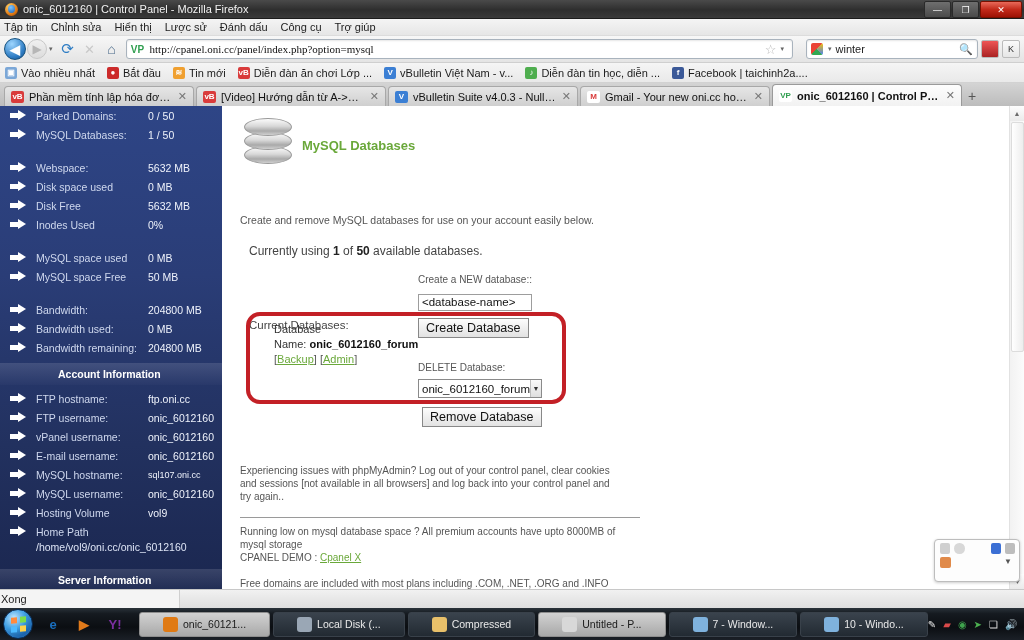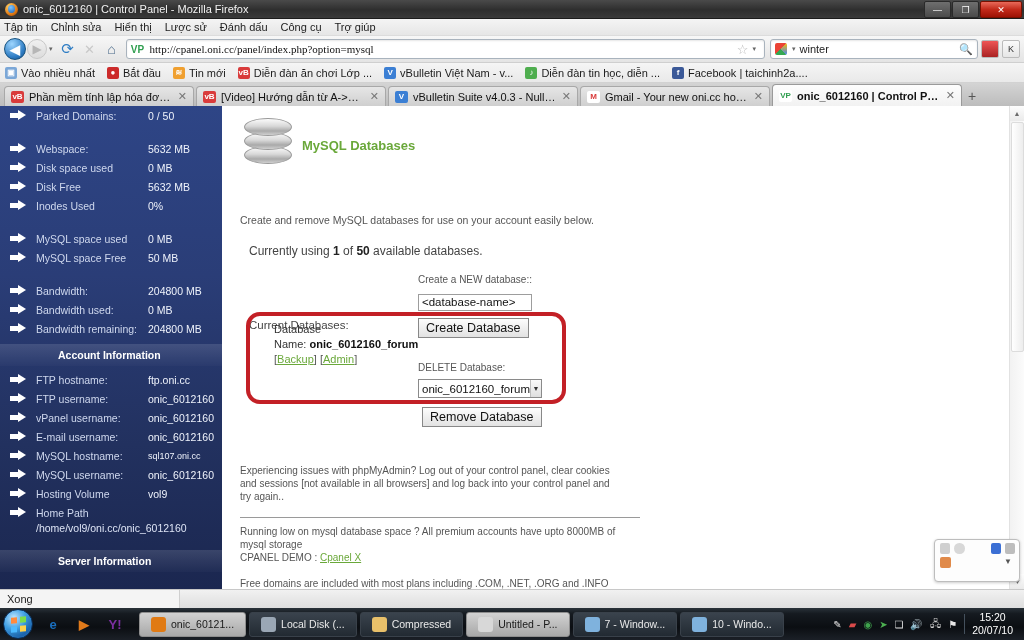--- a/index.html
+++ b/index.html
@@ -74,22 +74,22 @@
     border:1px solid #a9b3bd; border-radius:3px;
     display:flex; align-items:center; padding:0 4px;
     box-shadow:inset 0 1px 2px rgba(0,0,0,.10);
   }
   .url-fav { width:14px;height:14px;margin-right:5px; background:#fff;
     display:flex;align-items:center;justify-content:center;
     font-size:10px;font-weight:bold;color:#2f9e4f; }
   .url-text { font-size:11px; color:#111; flex:1; white-space:nowrap;font-family:Liberation Serif, serif; }
   .star { color:#b9b9b9; font-size:13px; margin:0 2px; }
   .searchbar {
-    width:208px; height:20px; background:#fff; border:1px solid #a9b3bd; border-radius:3px;
-    display:flex; align-items:center; padding:0 4px; margin-left:2px;
+    width:172px; height:20px; background:#fff; border:1px solid #a9b3bd; border-radius:3px;
+    display:flex; align-items:center; padding:0 4px; margin-left:10px;
     box-shadow:inset 0 1px 2px rgba(0,0,0,.10);
   }
   .gicon { width:12px;height:12px;margin-right:3px;
     background:
       linear-gradient(135deg,#ea4335 0 50%, transparent 50%),
       linear-gradient(45deg,#34a853 0 50%, transparent 50%),
       linear-gradient(#fbbc05,#4285f4);
     border-radius:2px; }
   .search-text { font-size:11px; color:#222; flex:1; }
   .magnify { color:#3b6ea5; font-size:11px; }
@@ -241,21 +241,21 @@
   }
   .fw-row { display:flex; align-items:center; padding:3px 4px 0 5px; gap:4px; }
   .fw-ico { width:11px;height:11px;border-radius:2px; }
 
   
   .statusbar {
     position:absolute; left:0; top:589px; width:1024px; height:19px;
     background:linear-gradient(#f1f1f1,#dedede); border-top:1px solid #c8c8c8;
     display:flex; align-items:center;
   }
-  .status-pane { padding-left:7px; font-size:11px; color:#1a1a1a;
+  .status-pane { padding-left:1px; font-size:11px; color:#1a1a1a;
     background:#f4f4f4; height:18px; display:flex; align-items:center;
     min-width:180px; border-right:1px solid #cfcfcf; }
 
   
   .taskbar {
     position:absolute; left:0; top:608px; width:1024px; height:32px;
     background:linear-gradient(#3c4category,#111);
     background:linear-gradient(to bottom,#2a3239 0%,#151a20 18%,#0b0e12 60%,#1b2027 100%);
     display:flex; align-items:center;
   }
@@ -270,21 +270,21 @@
       linear-gradient(#ff8a3d,#ff8a3d) 0 0/6px 6px no-repeat,
       linear-gradient(#7ddc4a,#7ddc4a) 9px 0/6px 6px no-repeat,
       linear-gradient(#4ab9ff,#4ab9ff) 0 9px/6px 6px no-repeat,
       linear-gradient(#ffd24a,#ffd24a) 9px 9px/6px 6px no-repeat;
     transform:skewY(-6deg);}
   .qlaunch { display:flex; align-items:center; gap:9px; margin-left:9px; }
   .ql { width:22px;height:22px; border-radius:3px; display:flex;align-items:center;
     justify-content:center; font-size:13px; font-weight:bold; color:#fff; }
   .tasks { display:flex; align-items:center; gap:3px; margin-left:13px; }
   .task {
-    height:25px; min-width:98px; padding:0 11px; display:flex; align-items:center;
+    height:25px; min-width:98px; padding:0 23px; display:flex; align-items:center;
     border:1px solid #39414a; border-radius:3px;
     background:linear-gradient(#3a434d,#222a32);
     color:#e9e9e9; font-size:10.5px; white-space:nowrap; gap:5px;
   }
   .task.active { background:linear-gradient(#d2d2d2,#a8a8a8); color:#1a1a1a; border-color:#8e8e8e; }
   .task-ico { width:15px;height:15px;border-radius:3px; flex:0 0 auto; }
   .tray { margin-left:auto; display:flex; align-items:center; gap:7px; padding-right:7px; }
   .clock { color:#fff; font-size:10.5px; text-align:center; line-height:13px; padding-right:4px; }
   .tray-divider { width:1px; height:20px; background:#44505c; }
 </style>
@@ -397,20 +397,25 @@
     </div>
 
   <div class="viewport">
 
     <div class="sidebar" id="sidebar">
         <div class="sb-row">
           <span class="sb-arrow"></span>
           <span class="sb-label">Parked Domains:</span>
           <span class="sb-value">0 / 50</span>
         </div>
+        <div class="sb-row">
+          <span class="sb-arrow"></span>
+          <span class="sb-label">MySQL Databases:</span>
+          <span class="sb-value">1 / 50</span>
+        </div>
         <div class="sb-gap"></div>
         <div class="sb-row">
           <span class="sb-arrow"></span>
           <span class="sb-label">Webspace:</span>
           <span class="sb-value">5632 MB</span>
         </div>
         <div class="sb-row">
           <span class="sb-arrow"></span>
           <span class="sb-label">Disk space used</span>
           <span class="sb-value">0 MB</span>

